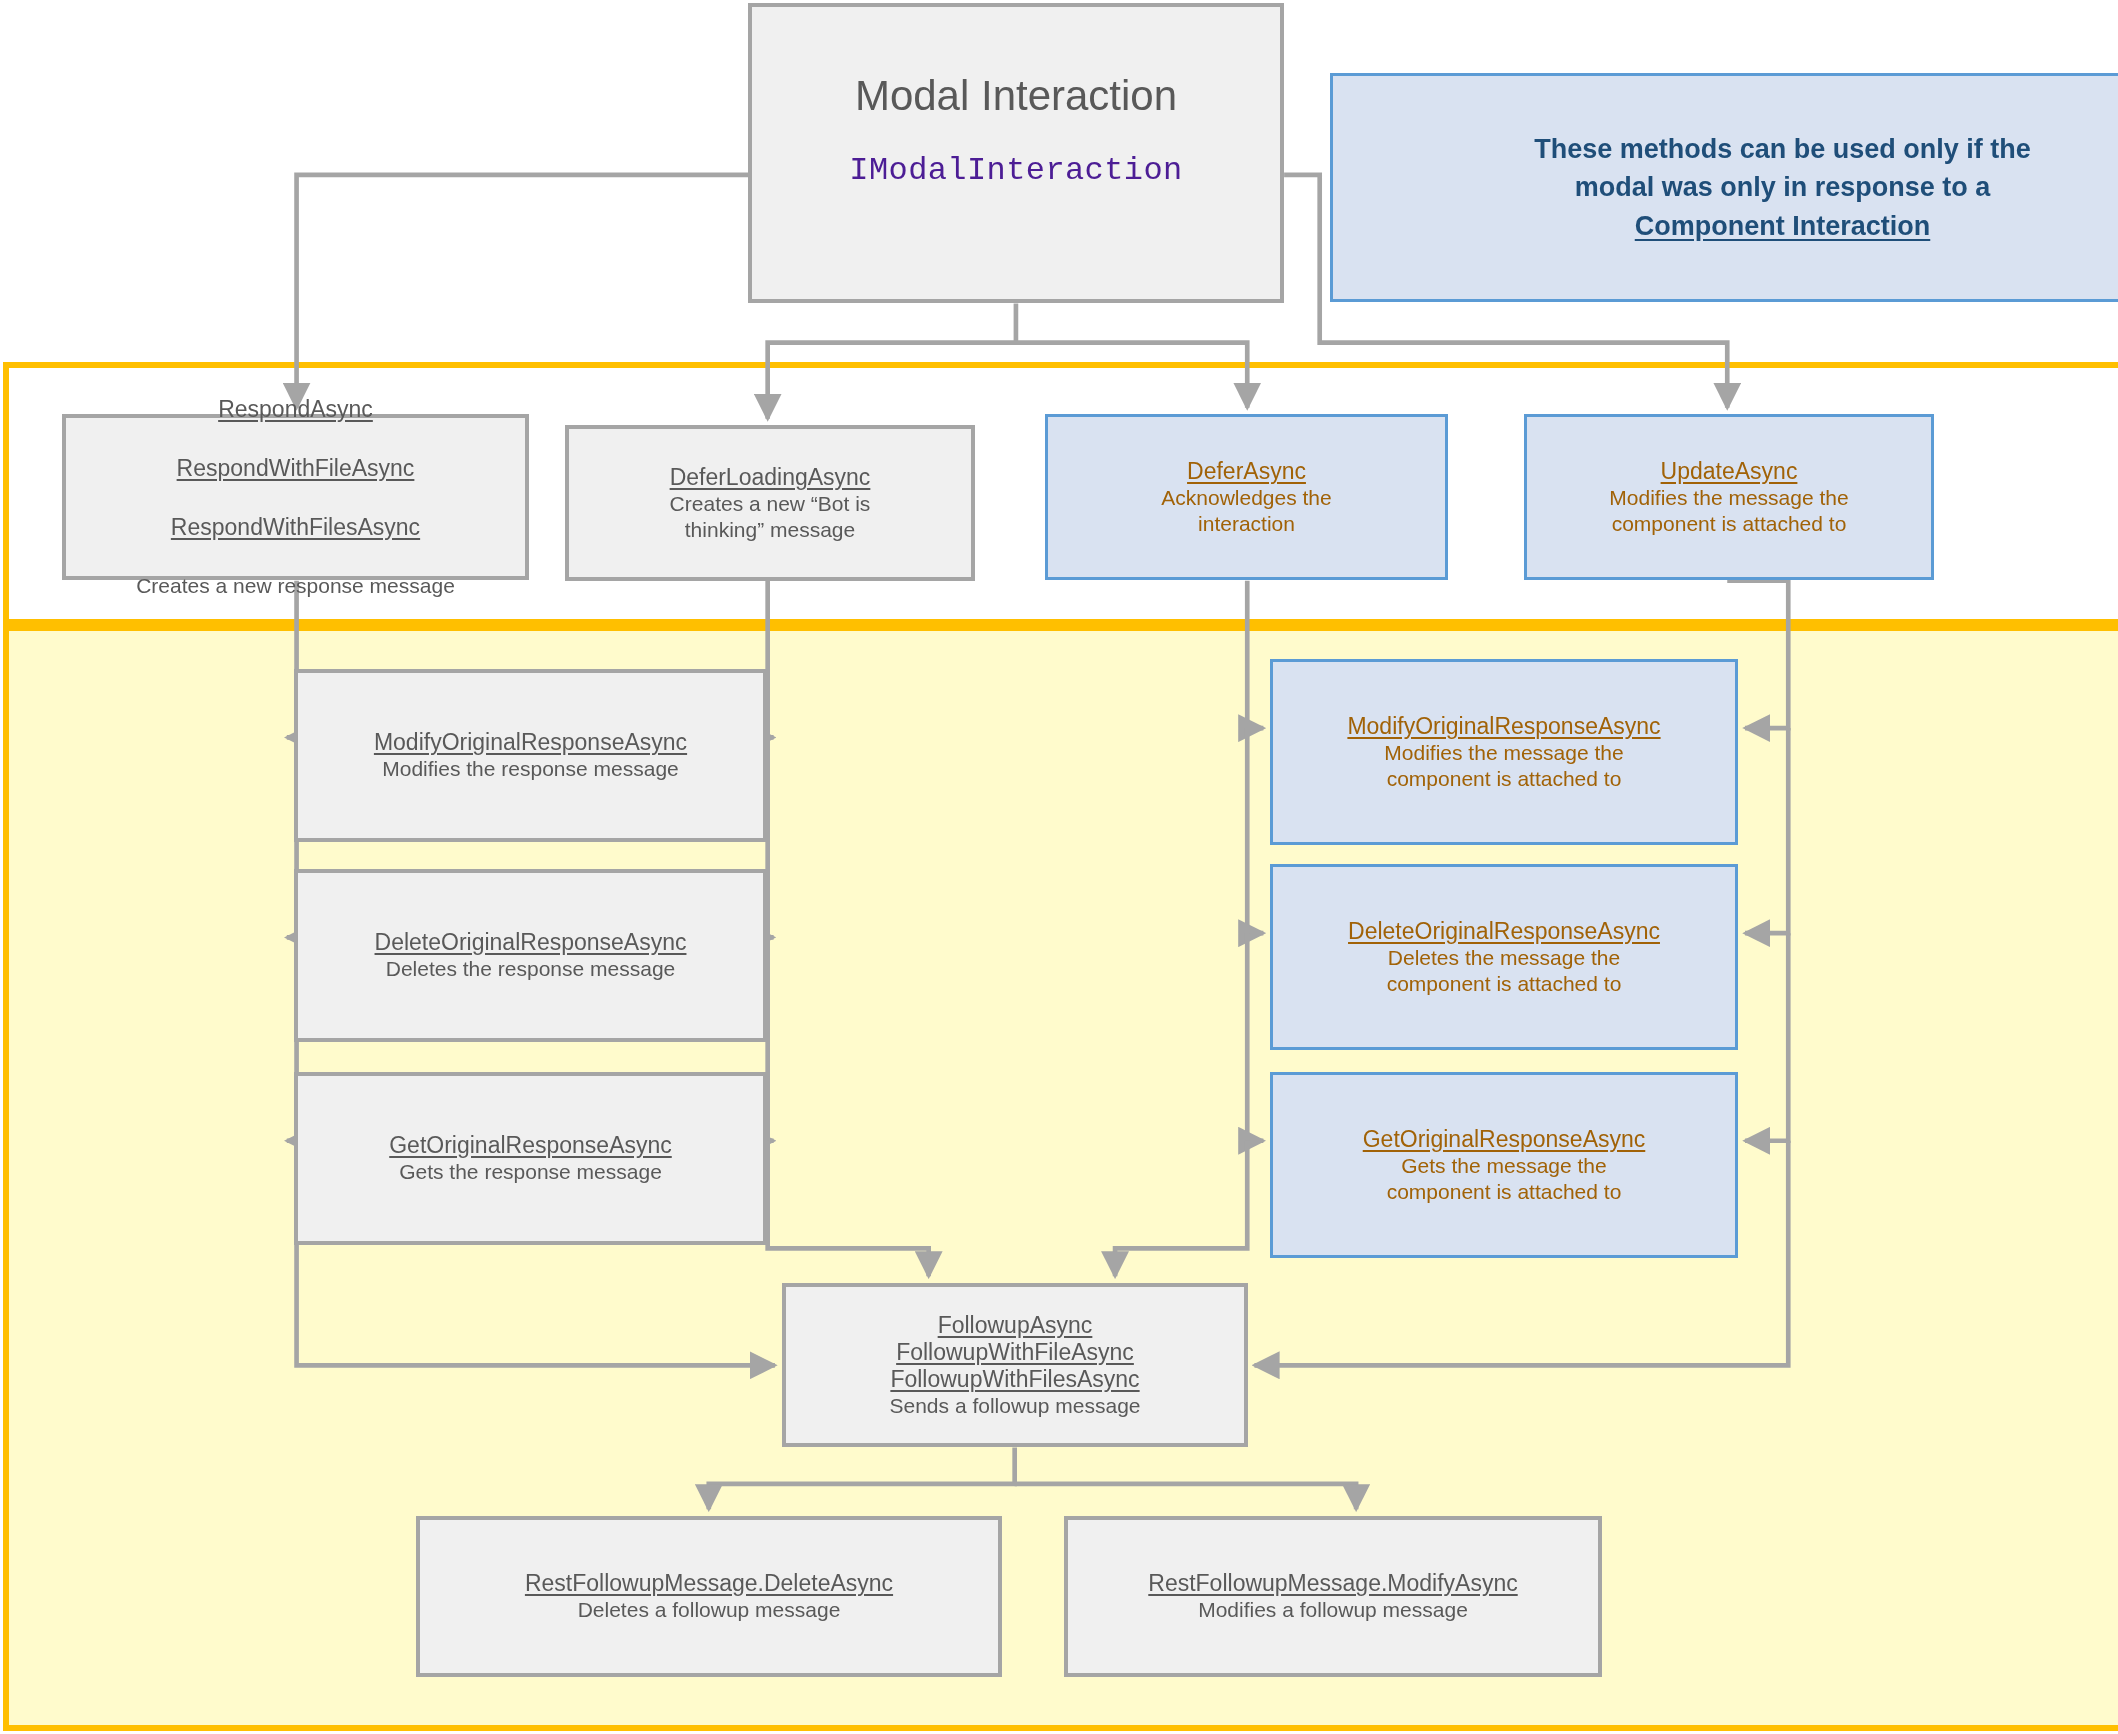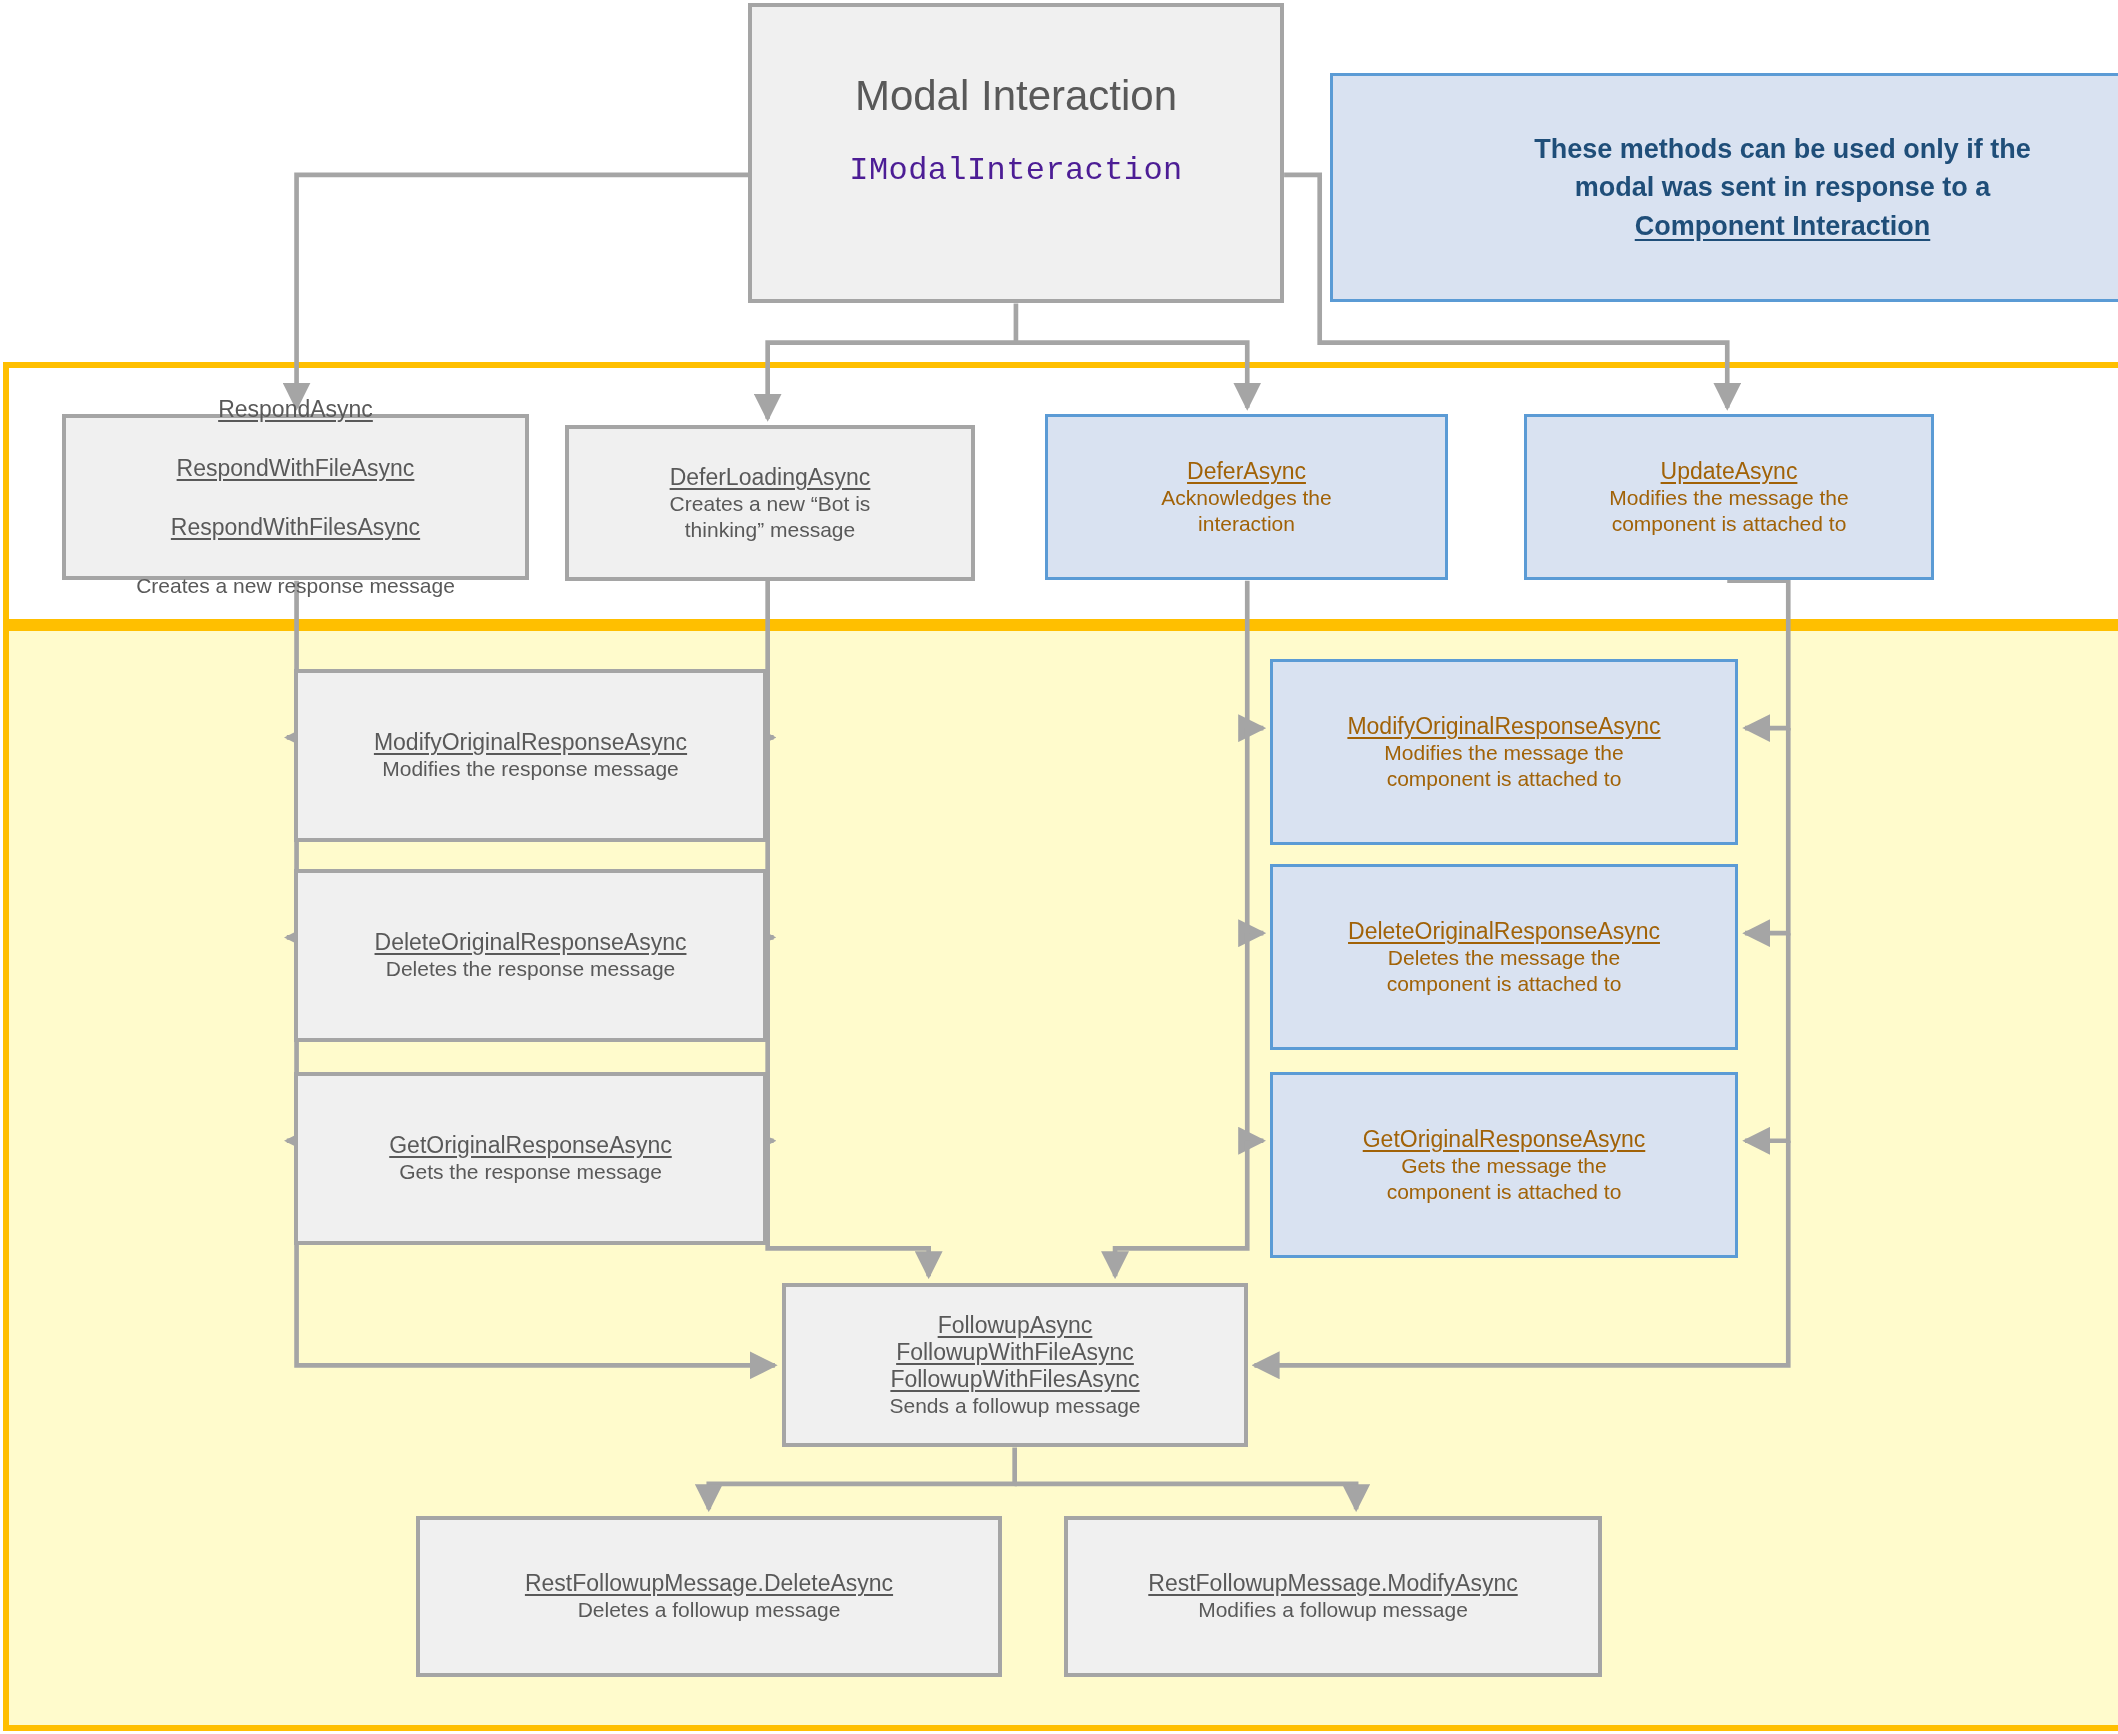--- a/index.html
+++ b/index.html
@@ -103,21 +103,21 @@
     </g>
   </svg>
 
   <div class="node gray" id="root-node">
     <div id="root-title">Modal Interaction</div>
     <div id="root-iface">IModalInteraction</div>
   </div>
 
   <div class="node blue" id="callout">
     <div class="line">These methods can be used only if the</div>
-    <div class="line">modal was sent in response to a</div>
+    <div class="line">modal was only in response to a</div>
     <div class="line link">Component Interaction</div>
   </div>
 
   <div class="legend" id="legend-initial">
     <div class="head">Initial Response methods</div>
     <div class="gold">Has to be executed in 3 seconds</div>
     <div class="gold">after receiving the interaction</div>
     <div class="grey">Can be used only ones per interaction</div>
   </div>
 

